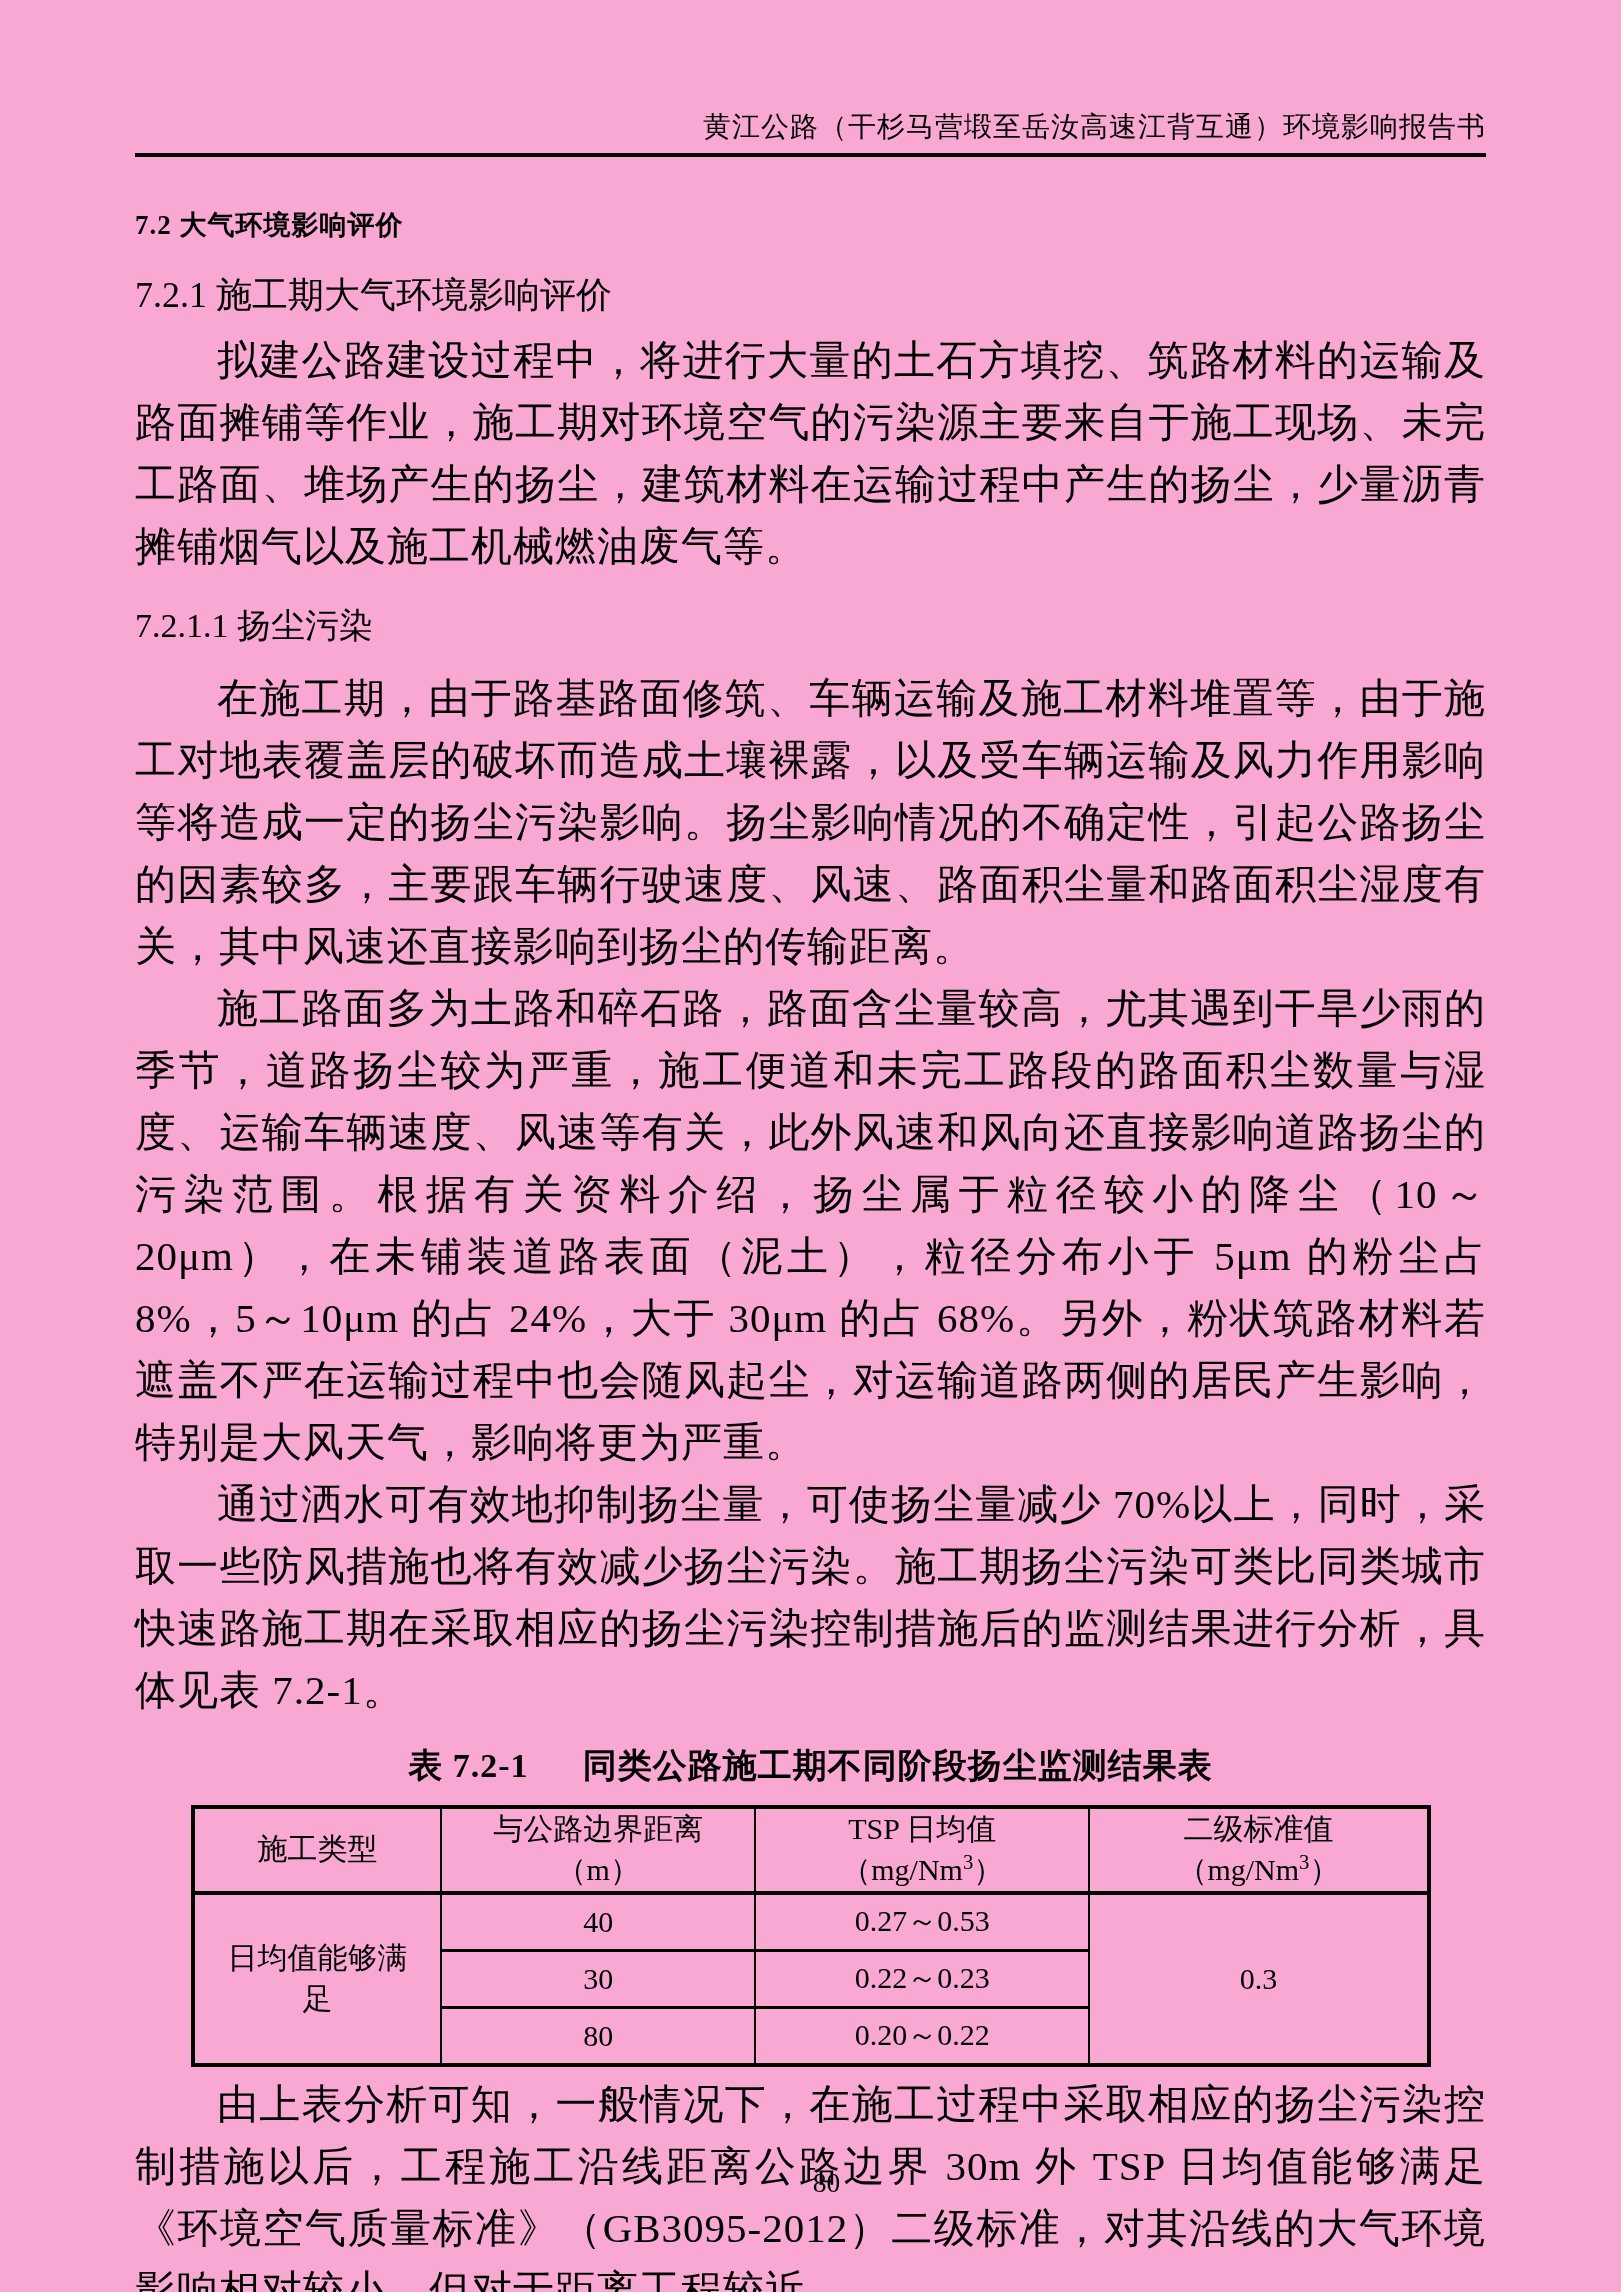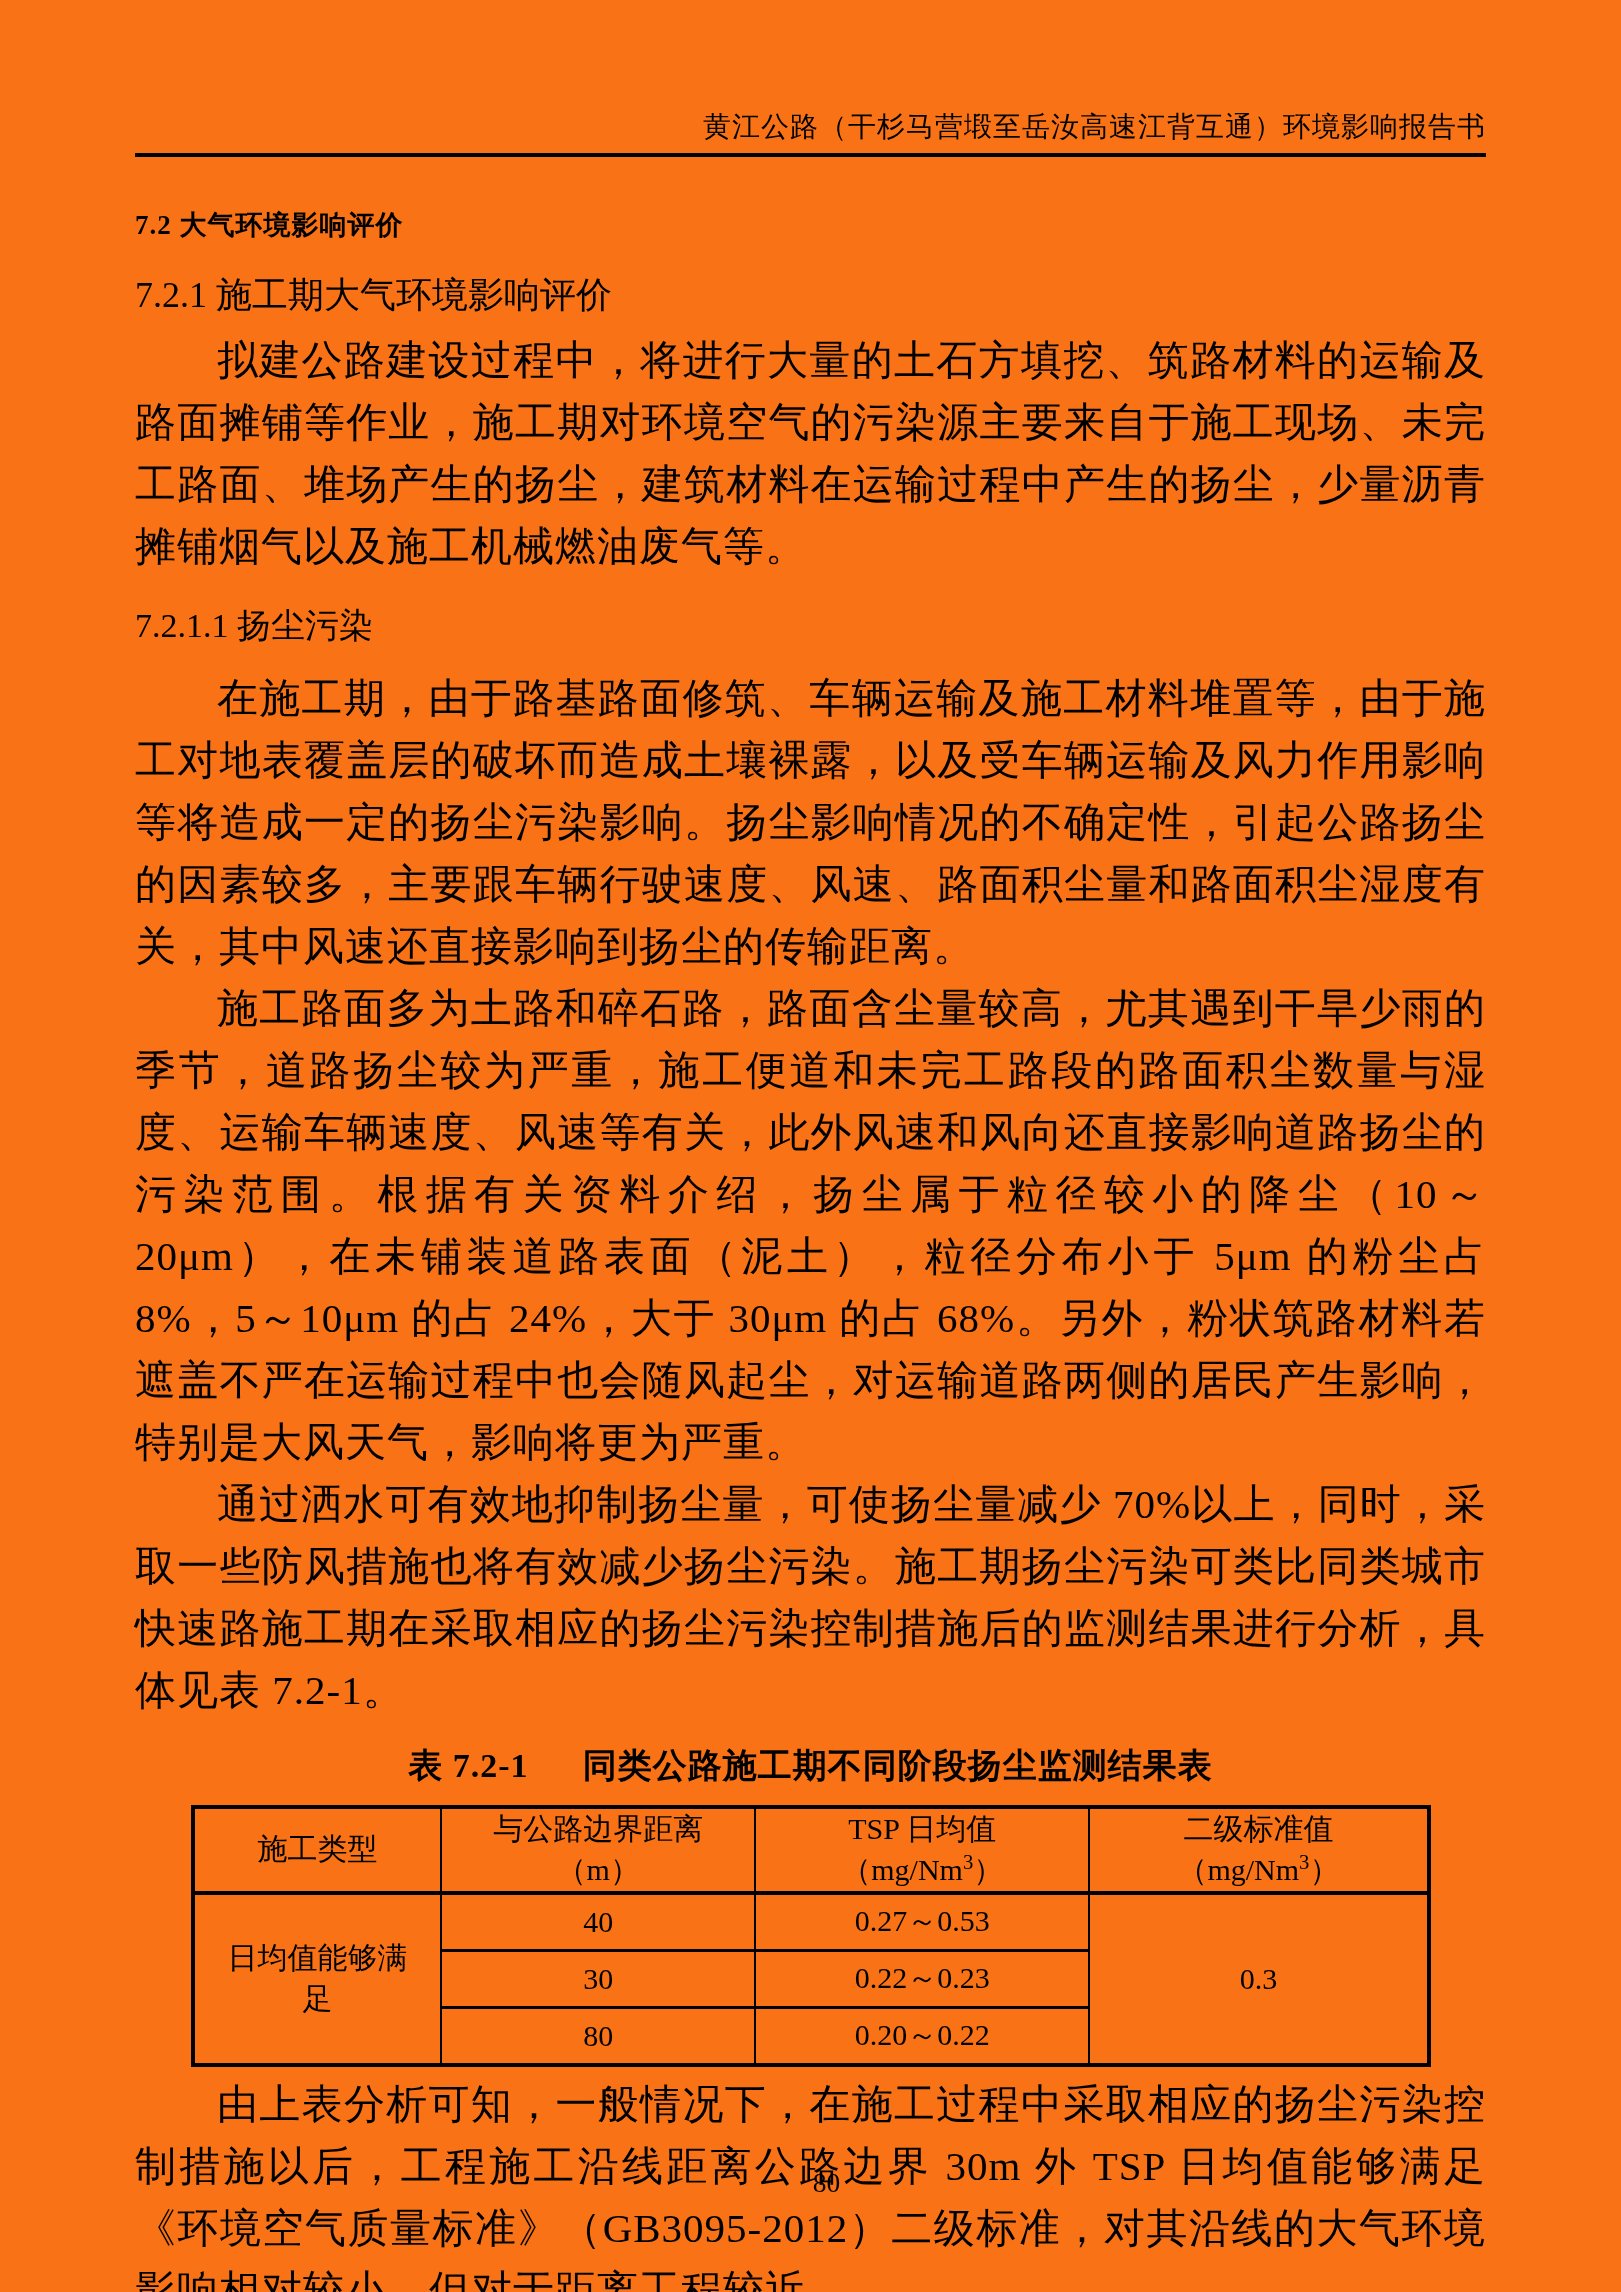--- a/index.html
+++ b/index.html
@@ -1,21 +1,21 @@
 <!DOCTYPE html>
 <html lang="zh"><head>
 <meta charset="utf-8">
 <style>
   html, body { margin: 0; padding: 0; background: #e8e8e8; }
   .page {
     position: relative;
     width: 1621px;
     height: 2293px;
     margin: 0 auto;
-    background: #f97316;
+    background: #f9a8d4;
     color: #000000;
     font-family: "Liberation Serif", "DejaVu Serif", serif;
     overflow: hidden;
   }
   .doc-header {
     margin: 0 135px;
     padding-top: 108px;
     padding-bottom: 6.9px;
     border-bottom: 4.9px solid #000;
     text-align: right;

